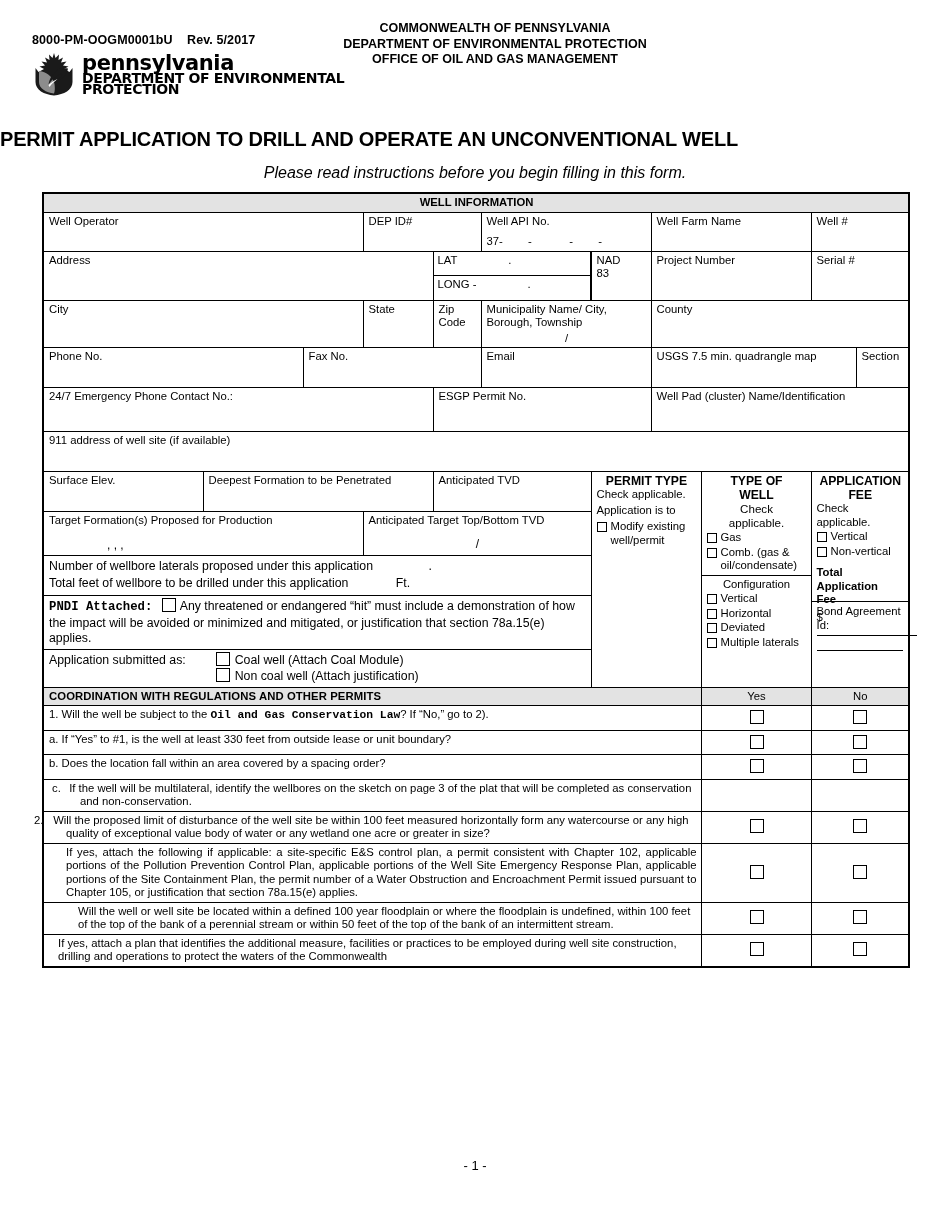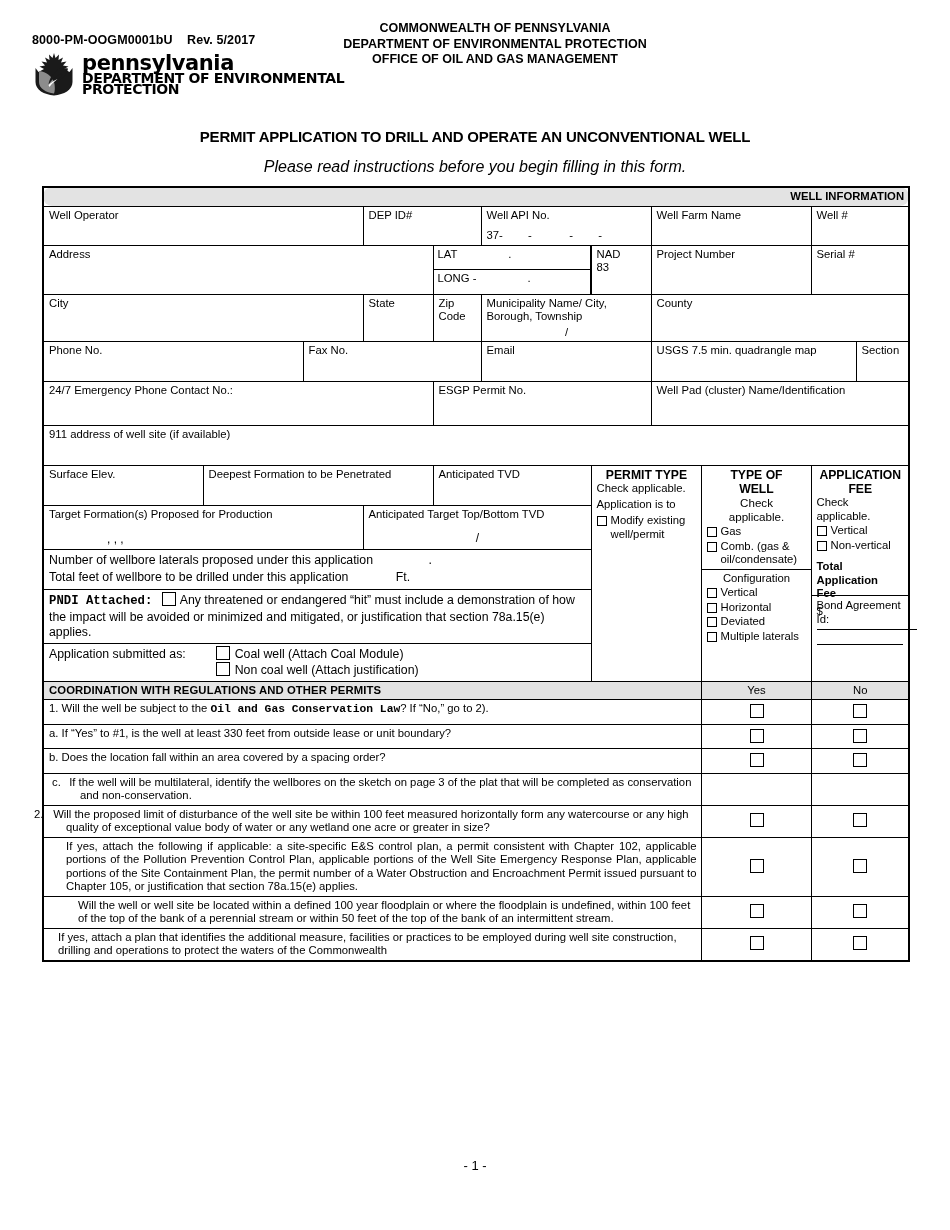--- a/index.html
+++ b/index.html
@@ -35,38 +35,38 @@
     font-family: "DejaVu Sans", sans-serif;
   }
   .commonwealth {
     position: absolute; left: 0; right: 0; top: 21px;
     text-align: center; font-size: 12.5px; font-weight: bold; line-height: 15.5px;
     padding-left: 40px;
   }
 
   
   .maintitle {
-    text-align: center; font-size: 15px; font-weight: bold;
+    font-size: 20px; font-weight: bold;
     margin-top: 28px; letter-spacing: -0.2px;
   }
   .subtitle {
     text-align: center; font-size: 16px; font-style: italic; margin-top: 13px;
   }
 
   
   .formwrap { margin: 10px 42px 0 42px; width: 866px; }
   table.frm { border-collapse: collapse; width: 100%; table-layout: fixed; }
   table.frm td, table.frm th {
     border: 1px solid #000; vertical-align: top;
     padding: 2px 4px 2px 5px; font-size: 11.3px; line-height: 13.5px;
   }
   .outer { border: 2px solid #000; }
   .bandtitle {
-    text-align: right; font-size: 19px; font-weight: bold;
-    background: #e3e3e3; padding: 3px 0 4px 0; line-height: 22px; border-radius: 9px;
+    text-align: center; font-size: 19px; font-weight: bold;
+    background: #e3e3e3; padding: 3px 0 4px 0; line-height: 22px;
   }
   .lbl { font-size: 11.3px; }
   .h38 { height: 38px; }
   .h40 { height: 40px; }
   .h44 { height: 44px; }
   .h48 { height: 48px; }
   .nopad { padding: 0 !important; }
 
   
   .apiline { margin-top: 7px; font-size: 11.3px; letter-spacing: 0; white-space: pre; }

